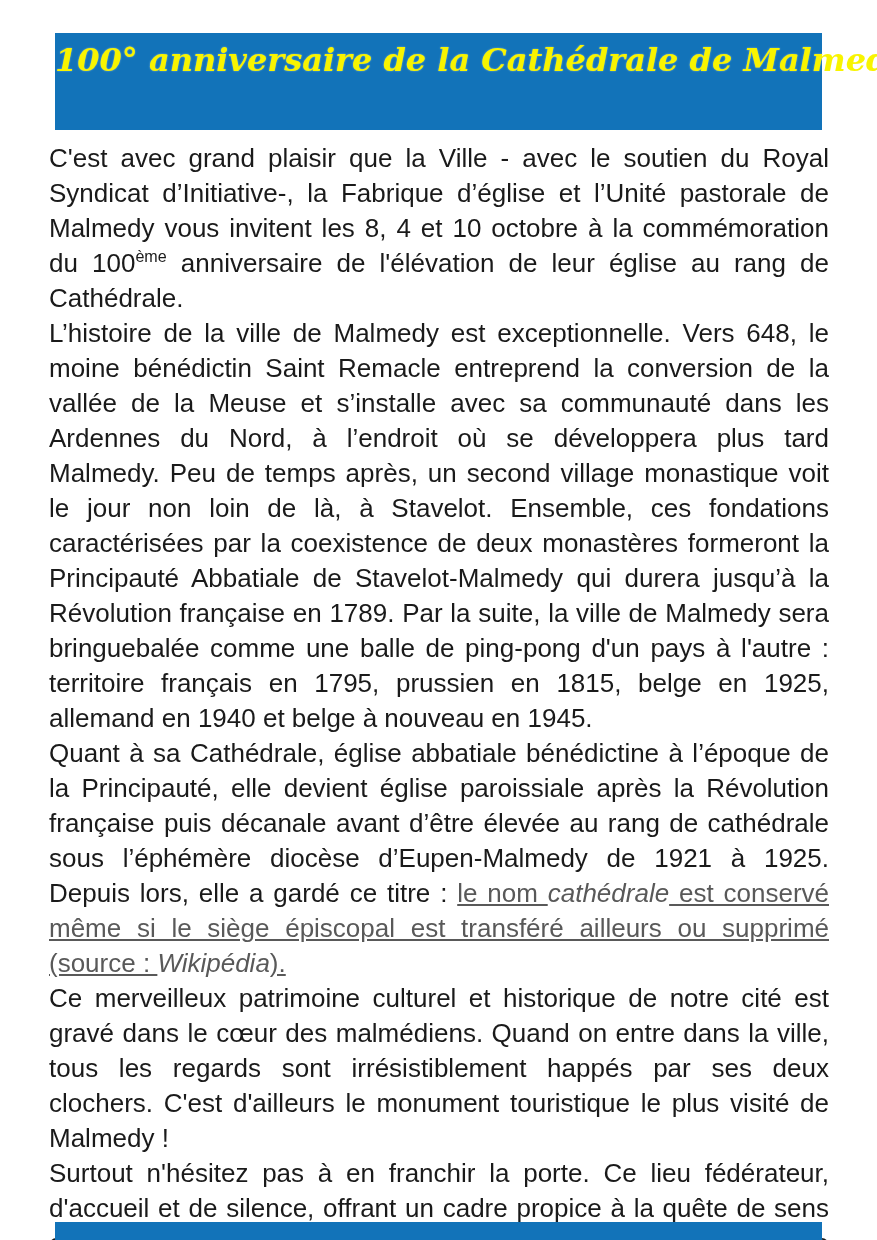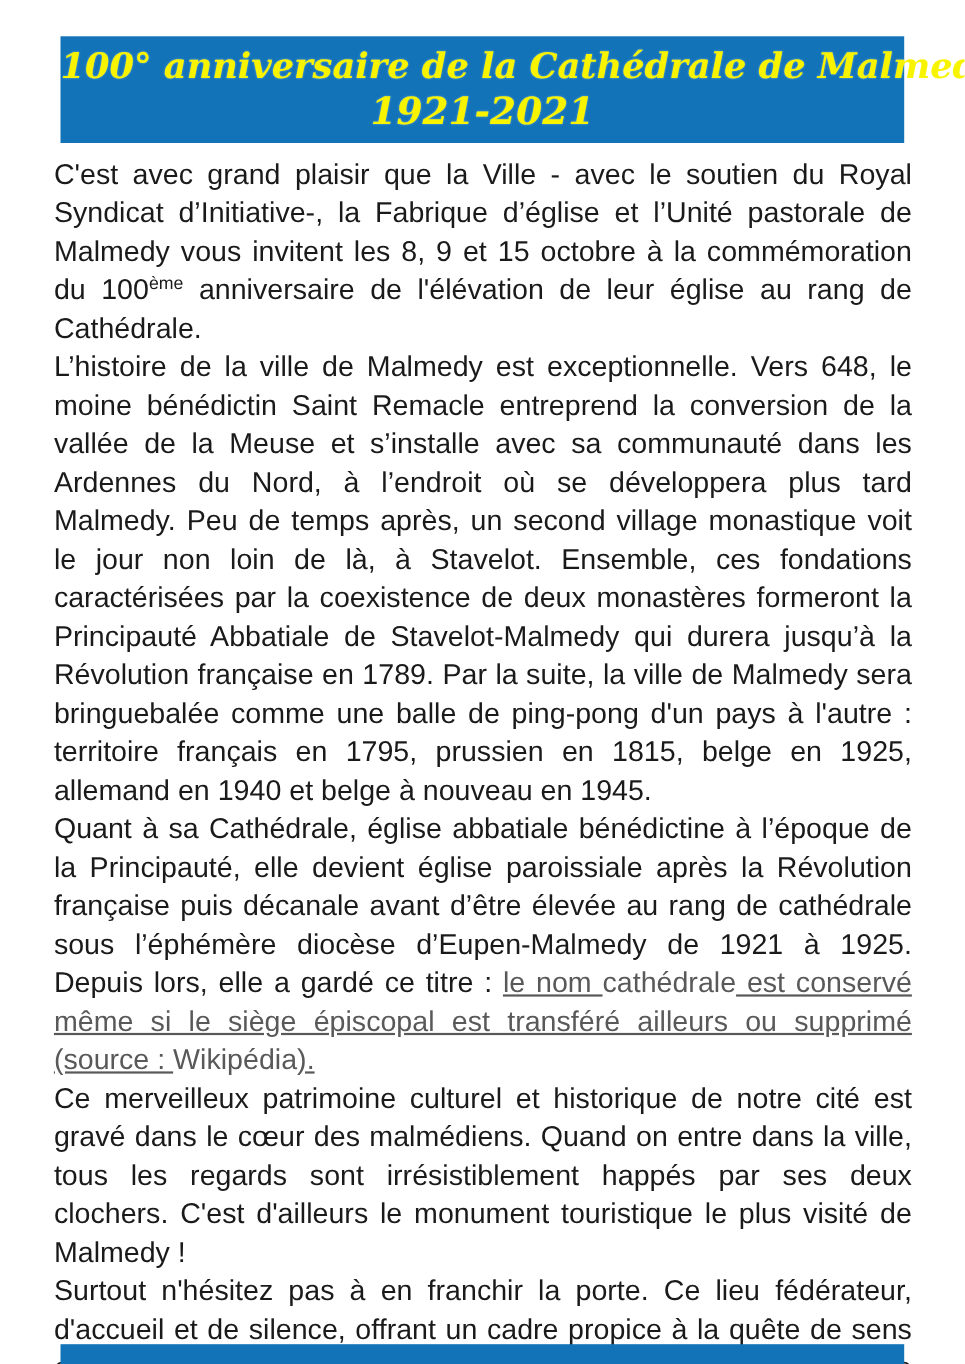--- a/index.html
+++ b/index.html
@@ -54,42 +54,41 @@
     margin: 0;
     padding: 0;
   }
   .run-normal { }
   .run-sup {
     vertical-align: super;
     font-size: 0.62em;
     line-height: 0;
   }
   .run-gray { color: var(--gray, #595959); text-decoration: underline; }
-  .run-gray-italic { color: var(--gray, #595959); }
+  .run-gray-italic { color: var(--gray, #595959); font-style: italic; }
   .footer-bar {
     position: absolute;
     left: 55px;
     top: 1222px;
     width: 767px;
     height: 18px;
     background: var(--blue, #1273b9);
   }
 </style>
 </head>
 <body>
 
 <div class="page">
 
   <div class="banner">
     <div class="banner-line1">100° anniversaire de la Cathédrale de Malmedy</div>
-    <div class="banner-line2">1921-2021</div>
   </div>
 
   <div class="body-text">
-      <p class="para"><span class="run-normal">C'est avec grand plaisir que la Ville - avec le soutien du Royal Syndicat d’Initiative-, la Fabrique d’église et l’Unité pastorale de Malmedy vous invitent les 8, 9 et 15 octobre à la commémoration du 100</span><span class="run-sup">ème</span><span class="run-normal"> anniversaire de l'élévation de leur église au rang de Cathédrale.</span></p>
+      <p class="para"><span class="run-normal">C'est avec grand plaisir que la Ville - avec le soutien du Royal Syndicat d’Initiative-, la Fabrique d’église et l’Unité pastorale de Malmedy vous invitent les 8, 4 et 10 octobre à la commémoration du 100</span><span class="run-sup">ème</span><span class="run-normal"> anniversaire de l'élévation de leur église au rang de Cathédrale.</span></p>
       <p class="para"><span class="run-normal">L’histoire de la ville de Malmedy est exceptionnelle. Vers 648, le moine bénédictin Saint Remacle entreprend la conversion de la vallée de la Meuse et s’installe avec sa communauté dans les Ardennes du Nord, à l’endroit où se développera plus tard Malmedy. Peu de temps après, un second village monastique voit le jour non loin de là, à Stavelot. Ensemble, ces fondations caractérisées par la coexistence de deux monastères formeront la Principauté Abbatiale de Stavelot-Malmedy qui durera jusqu’à la Révolution française en 1789. Par la suite, la ville de Malmedy sera bringuebalée comme une balle de ping-pong d'un pays à l'autre : territoire français en 1795, prussien en 1815, belge en 1925, allemand en 1940 et belge à nouveau en 1945.</span></p>
       <p class="para"><span class="run-normal">Quant à sa Cathédrale, église abbatiale bénédictine à l’époque de la Principauté, elle devient église paroissiale après la Révolution française puis décanale avant d’être élevée au rang de cathédrale sous l’éphémère diocèse d’Eupen-Malmedy de 1921 à 1925. Depuis lors, elle a gardé ce titre : </span><span class="run-gray">le nom </span><span class="run-gray-italic">cathédrale</span><span class="run-gray"> est conservé même si le siège épiscopal est transféré ailleurs ou supprimé (source : </span><span class="run-gray-italic">Wikipédia</span><span class="run-gray">).</span></p>
       <p class="para"><span class="run-normal">Ce merveilleux patrimoine culturel et historique de notre cité est gravé dans le cœur des malmédiens. Quand on entre dans la ville, tous les regards sont irrésistiblement happés par ses deux clochers. C'est d'ailleurs le monument touristique le plus visité de Malmedy !</span></p>
       <p class="para"><span class="run-normal">Surtout n'hésitez pas à en franchir la porte. Ce lieu fédérateur, d'accueil et de silence, offrant un cadre propice à la quête de sens et de paix intérieure, est ouvert au grand public chaque jour de 8h15 à 18h30.</span></p>
     </div>
 
   <div class="footer-bar"></div>
 
 </div>
 

